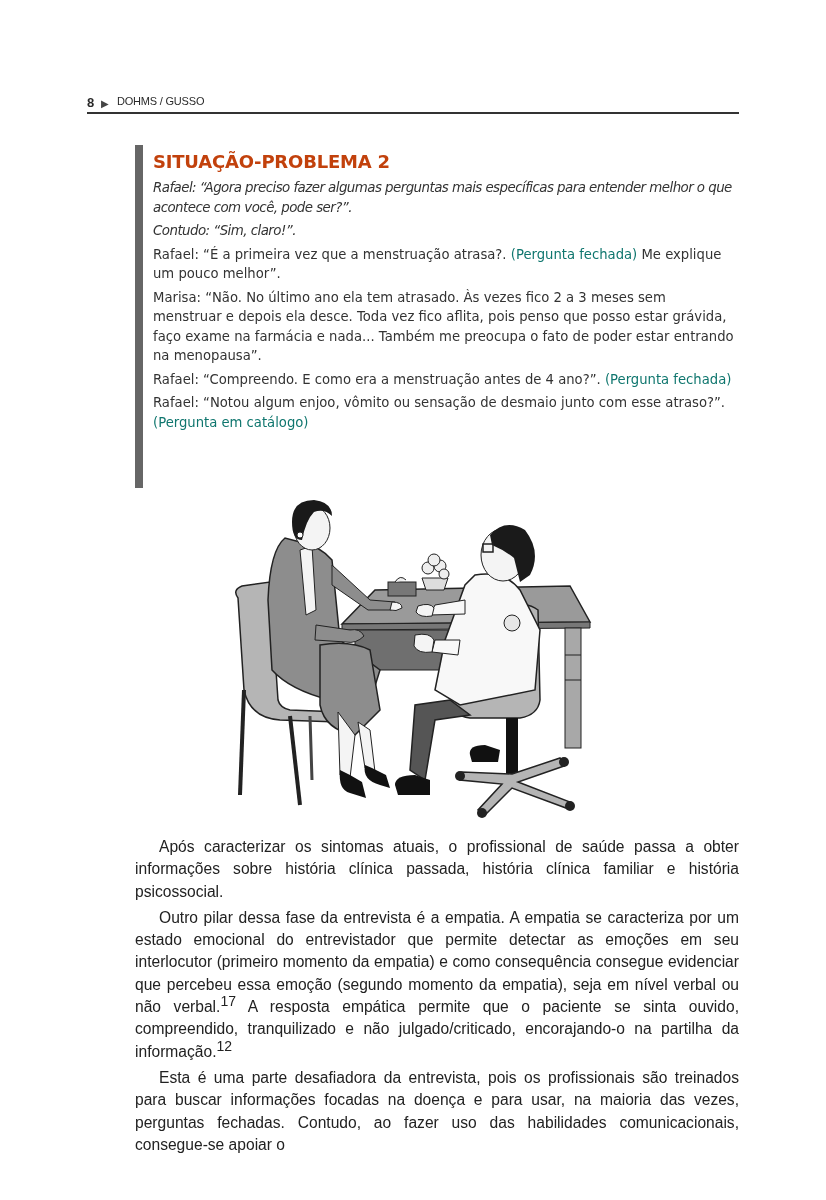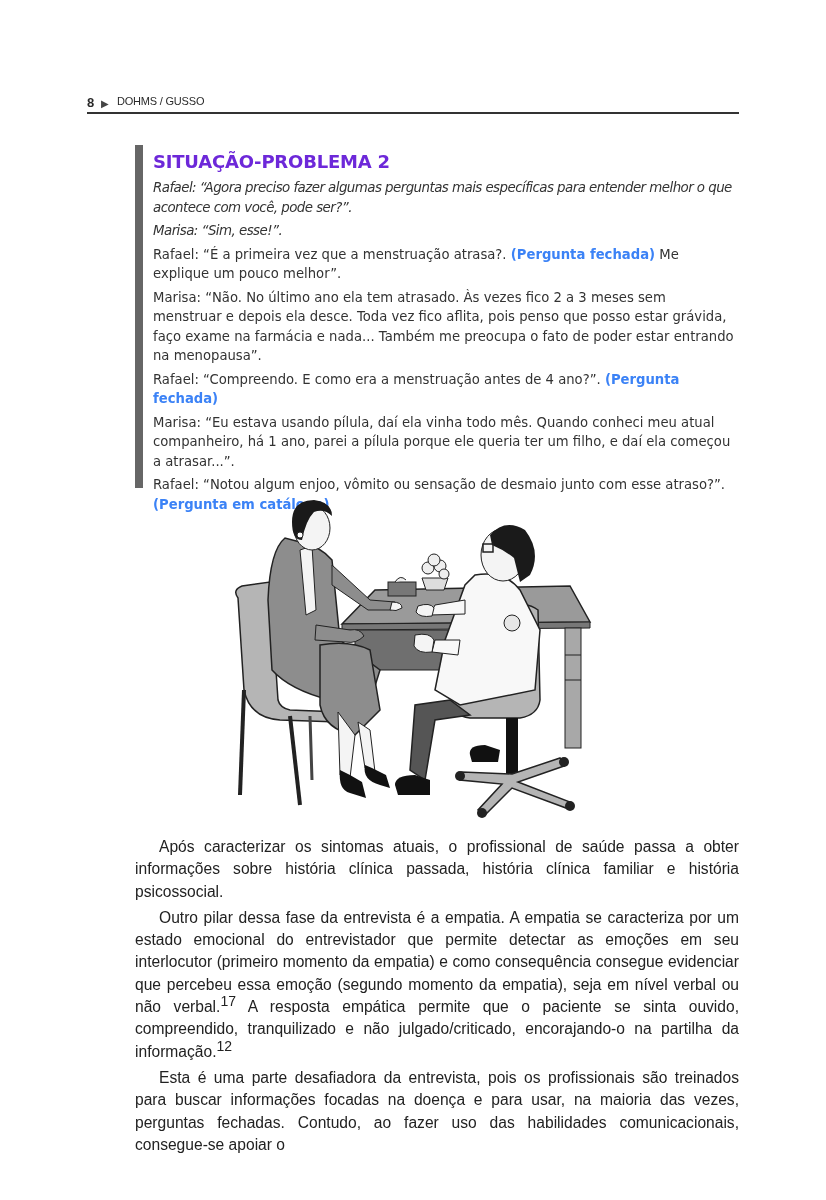--- a/index.html
+++ b/index.html
@@ -6,24 +6,24 @@
   body { width: 826px; height: 1200px; position: relative; overflow: hidden; color: #2a2a2a; }
   .page-header { position: absolute; left: 87px; top: 93px; width: 652px; height: 20px; }
   .page-header .num { font-family: "Liberation Sans", sans-serif; font-weight: bold; font-size: 13px; position: absolute; left: 0; top: 2px; }
   .page-header .arrow { position: absolute; left: 14px; top: 5px; font-size: 10px; color: #444; font-family: "DejaVu Sans", sans-serif; }
   .page-header .authors { position: absolute; left: 30px; top: 2px; font-family: "Liberation Sans", sans-serif; font-size: 11px; letter-spacing: -0.2px; }
   .header-rule { position: absolute; left: 87px; top: 112px; width: 652px; height: 1.5px; background: #333; }
 
   .box { position: absolute; left: 135px; top: 145px; width: 600px; height: 343px; }
   .box-bar { position: absolute; left: 0; top: 0; width: 8px; height: 100%; background: #666; }
   .box-content { position: absolute; left: 18px; top: 4px; width: 585px; font-family: "DejaVu Sans", sans-serif; font-size: 13.2px; line-height: 19.5px; color: #333; }
-  .box-title { font-family: "DejaVu Sans", sans-serif; font-weight: bold; font-size: 18px; letter-spacing: -0.2px; color: #6d28d9; margin-bottom: 3px; line-height: 26px; }
+  .box-title { font-family: "DejaVu Sans", sans-serif; font-weight: bold; font-size: 18px; letter-spacing: -0.2px; color: #c2410c; margin-bottom: 3px; line-height: 26px; }
   .box-content p { margin: 0 0 4px 0; }
   .box-content p.condensed { letter-spacing: -0.55px; font-size: 13.4px; font-style: italic; }
-  .box-content b { font-weight: bold; color: #3b82f6; }
+  .box-content b { font-weight: normal; color: #0f766e; }
 
   .illustration { position: absolute; left: 220px; top: 490px; width: 400px; height: 330px; }
 
   .body-text { position: absolute; left: 135px; top: 836px; width: 604px; font-family: Liberation Sans, sans-serif; font-size: 15.6px; line-height: 22.3px; color: #222; text-align: justify; }
   .body-text p { margin: 0 0 4px 0; text-indent: 24px; }
   .body-text sup { font-size: 14px; vertical-align: 6px; line-height: 0; }
 </style>
 </head>
 <body>
 
@@ -32,25 +32,24 @@
   <span class="arrow">▶</span>
   <span class="authors">DOHMS / GUSSO</span>
 </div>
 <div class="header-rule"></div>
 
 <div class="box">
   <div class="box-bar"></div>
   <div class="box-content">
     <div class="box-title">SITUAÇÃO-PROBLEMA 2</div>
     <p class="condensed"><span>Rafael: “Agora preciso fazer algumas perguntas mais específicas para entender melhor o que acontece com você, pode ser?”.</span></p>
-    <p class="condensed"><span>Marisa: “Sim, esse!”.</span></p>
+    <p class="condensed"><span>Contudo: “Sim, claro!”.</span></p>
     <p><span>Rafael: “É a primeira vez que a menstruação atrasa?.</span> <b>(Pergunta fechada)</b><span> Me explique um pouco melhor”.</span></p>
     <p><span>Marisa: “Não. No último ano ela tem atrasado. Às vezes fico 2 a 3 meses sem menstruar e depois ela desce. Toda vez fico aflita, pois penso que posso estar grávida, faço exame na farmácia e nada... Também me preocupa o fato de poder estar entrando na menopausa”.</span></p>
     <p><span>Rafael: “Compreendo. E como era a menstruação antes de 4 ano?”.</span> <b>(Pergunta fechada)</b></p>
-    <p><span>Marisa: “Eu estava usando pílula, daí ela vinha todo mês. Quando conheci meu atual companheiro, há 1 ano, parei a pílula porque ele queria ter um filho, e daí ela começou a atrasar...”.</span></p>
     <p><span>Rafael: “Notou algum enjoo, vômito ou sensação de desmaio junto com esse atraso?”.</span><br><b>(Pergunta em catálogo)</b></p>
   </div>
 </div>
 
 <div class="illustration">
   <svg width="400" height="330" viewBox="0 0 400 330">
 
     <path d="M18 108 Q12 100 22 96 L50 92 L58 210 Q60 218 70 220 L120 222 L118 232 L60 230 Q30 228 24 200 Z" fill="#b5b5b5" stroke="#222" stroke-width="1.5"></path>
     <line x1="24" y1="200" x2="20" y2="305" stroke="#222" stroke-width="4"></line>
     <line x1="70" y1="226" x2="80" y2="315" stroke="#222" stroke-width="4"></line>

